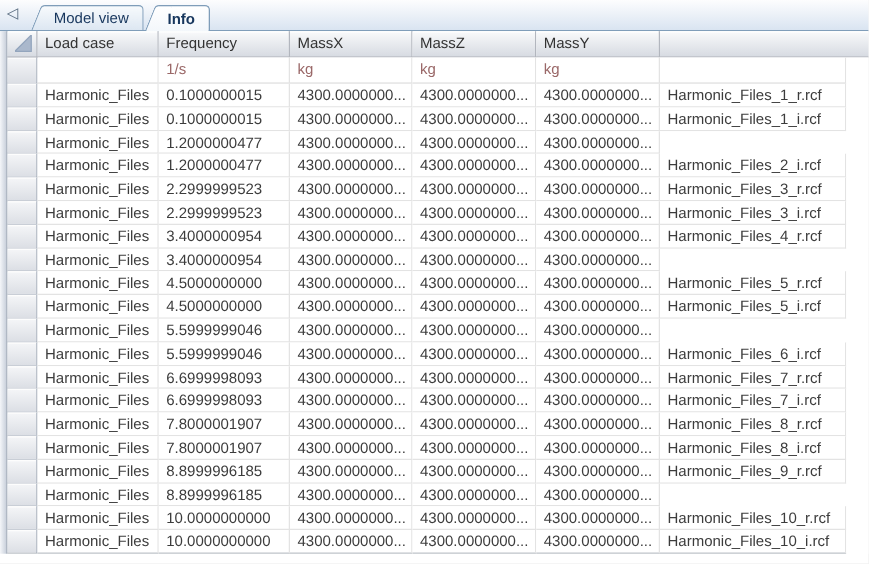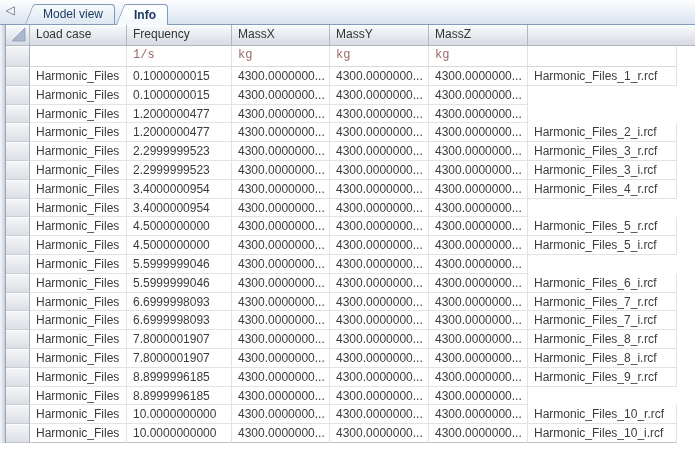--- a/index.html
+++ b/index.html
@@ -63,21 +63,21 @@
   .corner { width:24px; padding:0; position:relative; }
   .corner svg { position:absolute; right:3px; bottom:3px; display:block; }
 
   .rh {
     width:24px; padding:0;
     background:linear-gradient(#f5f6f8,#dcdfe5);
     border-right:1px solid #a7afbb; border-bottom:1px solid #c9ced6;
     box-shadow:inset 0 1px 0 #fdfdfd;
   }
 
-  .ucell  { background:#ffffff; border-right:1px solid #e3e3e3; border-bottom:1px solid #d9d9d9; color:#9a6868;font-family:Liberation Mono, monospace; }
+  .ucell  { background:#ffffff; border-right:1px solid #e3e3e3; border-bottom:1px solid #d9d9d9; color:#9a6868; }
   .dcell  { background:#ffffff; border-right:1px solid #e3e3e3; border-bottom:1px solid #e3e3e3; color:#3c3c3c; }
   .data-row:last-child .dcell, .data-row:last-child .rh { border-bottom-color:#bfc3c9; }
 
   .filler   { flex:1 1 auto; background:#ffffff; min-width:0; }
   .filler-h { flex:1 1 auto; min-width:0; background:linear-gradient(#f9fafb,#d7dbe2);
               border-bottom:1px solid #b2b6be; box-shadow:inset 0 1px 0 #ffffff; }
 </style>
 </head>
 <body>
 
@@ -100,22 +100,22 @@
 
       <div class="row header">
         <div class="cell hcell corner">
           <svg width="14" height="14">
             <polygon points="0,13 13,13 13,0" fill="#aab8cc" stroke="#93a5bd" stroke-width="1"></polygon>
           </svg>
         </div>
         <div class="cell hcell c1">Load case</div>
         <div class="cell hcell c2">Frequency</div>
         <div class="cell hcell c3">MassX</div>
+        <div class="cell hcell c5">MassZ</div>
         <div class="cell hcell c4">MassY</div>
-        <div class="cell hcell c5">MassZ</div>
         <div class="filler-h"></div>
       </div>
 
       <div class="row units">
         <div class="cell rh"></div>
         <div class="cell ucell c1"></div>
         <div class="cell ucell c2">1/s</div>
         <div class="cell ucell c3">kg</div>
         <div class="cell ucell c4">kg</div>
         <div class="cell ucell c5">kg</div>
@@ -134,20 +134,21 @@
     <div class="cell dcell c6">Harmonic_Files_1_r.rcf</div>
     <div class="filler"></div>
   </div>
           <div class="row data-row">
     <div class="cell rh"></div>
     <div class="cell dcell c1">Harmonic_Files</div>
     <div class="cell dcell c2">0.1000000015</div>
     <div class="cell dcell c3">4300.0000000...</div>
     <div class="cell dcell c4">4300.0000000...</div>
     <div class="cell dcell c5">4300.0000000...</div>
+    <div class="cell dcell c6">Harmonic_Files_1_i.rcf</div>
     <div class="filler"></div>
   </div>
           <div class="row data-row">
     <div class="cell rh"></div>
     <div class="cell dcell c1">Harmonic_Files</div>
     <div class="cell dcell c2">1.2000000477</div>
     <div class="cell dcell c3">4300.0000000...</div>
     <div class="cell dcell c4">4300.0000000...</div>
     <div class="cell dcell c5">4300.0000000...</div>
     <div class="filler"></div>

